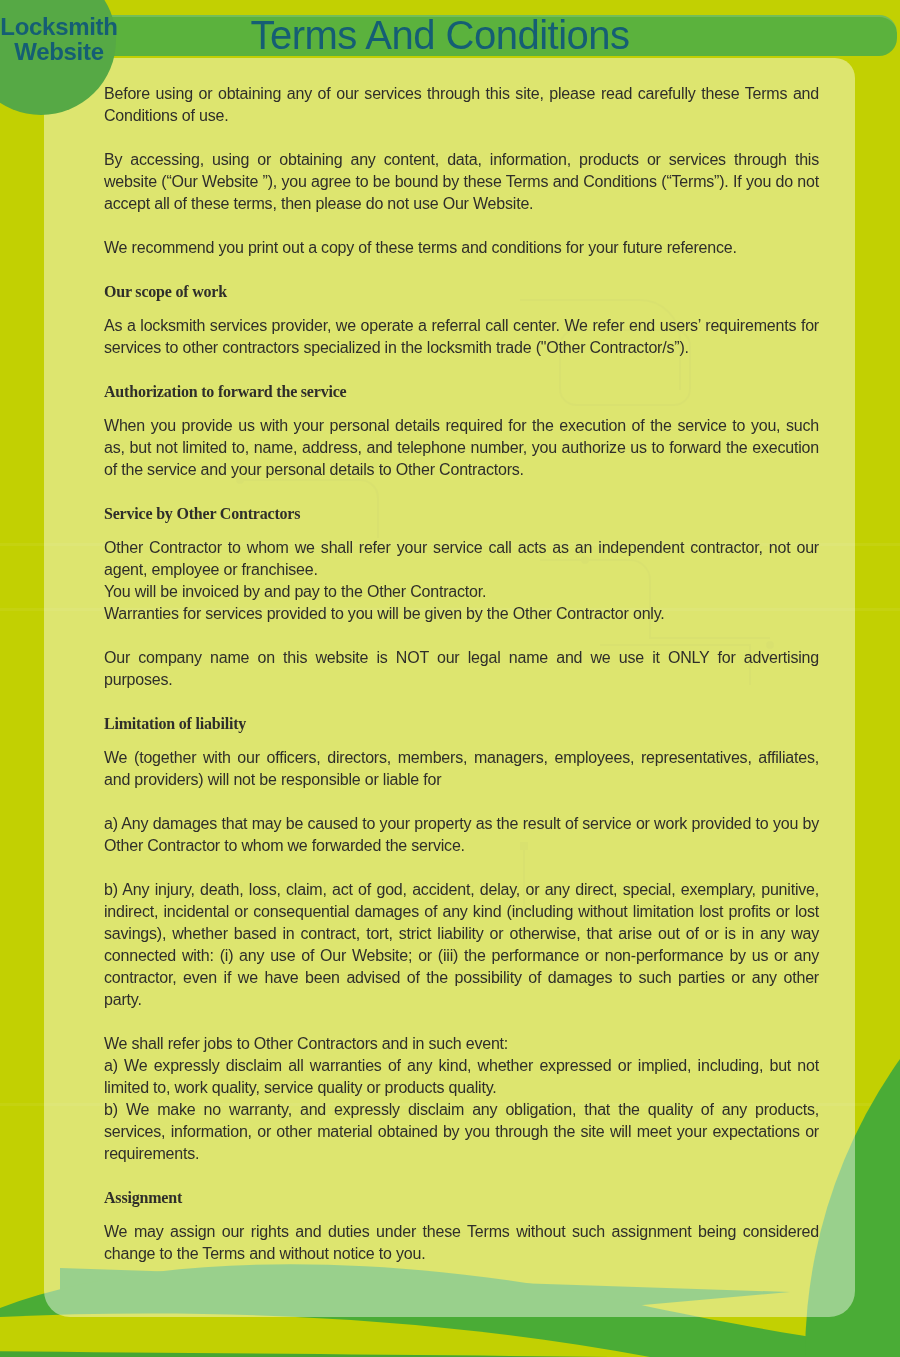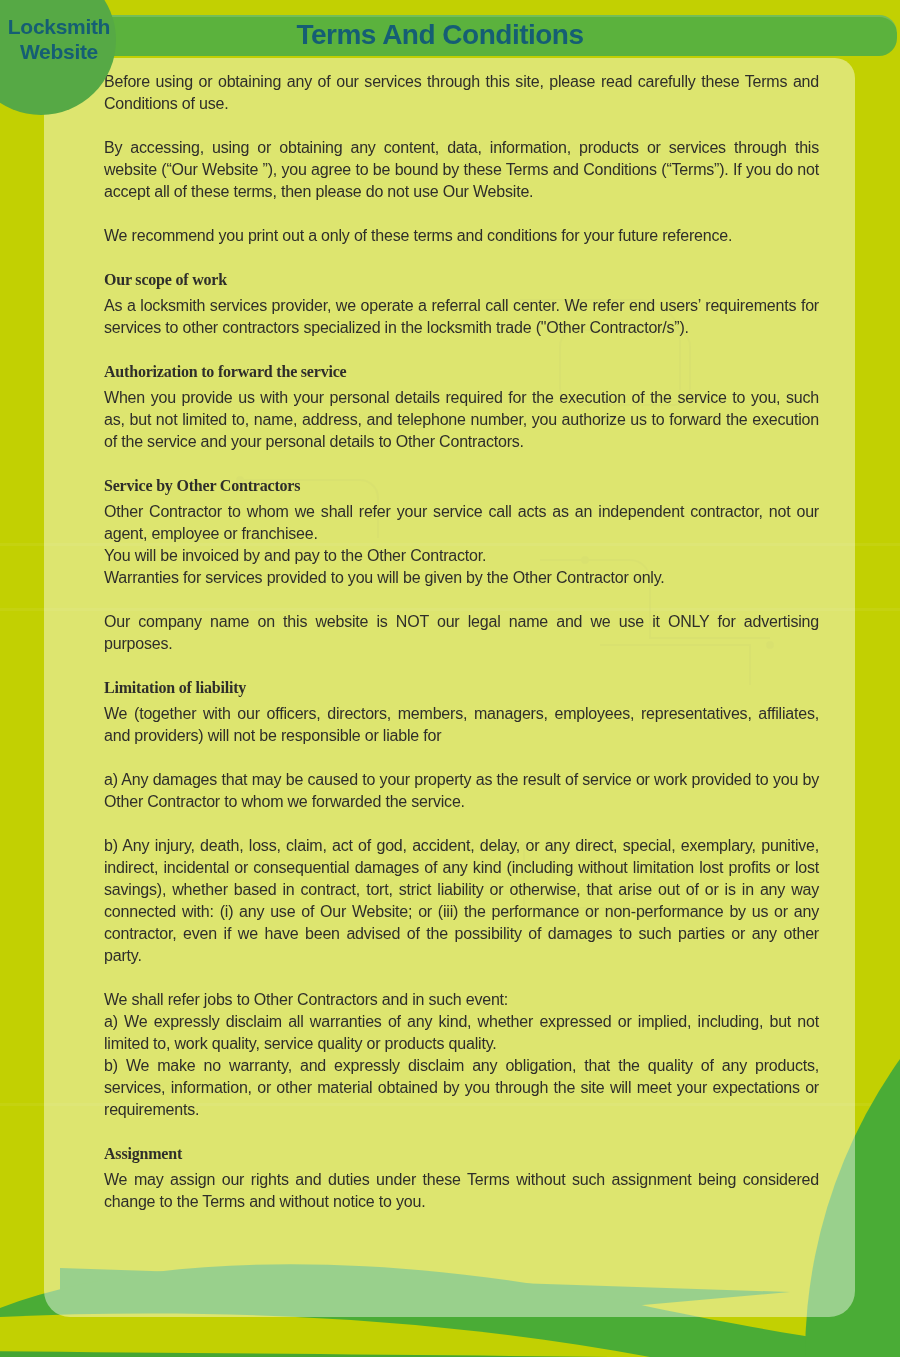--- a/index.html
+++ b/index.html
@@ -15,63 +15,63 @@
   .shape-green  { fill:var(--bottom-green,#4aac36); }
   .shape-green2 { fill:var(--bottom-green-dark,#45a534); }
   .shape-yellow { fill:var(--background,#c2d002); }
   .circuit { stroke:#aab80a; fill:none; stroke-width:2; opacity:0.22; }
   .circuit .pad { fill:#aab80a; stroke:none; }
   .seam { fill:rgba(255,255,255,0.06); }
 
   
   .panel {
     position:absolute; left:44px; top:58px; width:811px; height:1259px;
-    box-sizing:border-box; padding:13px 36px 0 60px;
+    box-sizing:border-box; padding:25px 36px 0 60px;
     background:var(--panel-overlay,rgba(255,255,250,0.44));
     border-radius:18px 20px 26px 26px;
     z-index:1;
   }
   .panel p, .panel h2 {
     margin:22px 0 0 0;
     font-size:16px; line-height:22px; letter-spacing:-0.2px;
     color:var(--text-color,#2f2e2a);
     text-align:justify; white-space:pre-line;
   }
   .panel h2 { font-weight:bold; text-align:left;font-family:Liberation Serif, serif; }
-  .panel h2 + p { margin-top:4px; }
+  .panel h2 + p { margin-top:12px; }
   .panel section:first-child p { margin-top:0; }
 
   
   .band {
     position:absolute; left:0; top:15px; width:897px; height:41px;
     background:var(--banner-green,#5bb23d);
     border-radius:0 18px 18px 0;
     border-top:2px solid rgba(255,255,255,0.15);
     box-sizing:border-box;
     z-index:2;
   }
   .title {
     position:absolute; left:0; top:13px; width:880px; margin:0;
     text-align:center;
-    font-size:28px; line-height:44px; font-weight:bold; letter-spacing:-0.5px;
+    font-size:40px; line-height:44px; font-weight:normal; letter-spacing:-0.5px;
     color:var(--title-teal,#155e74);
     z-index:3;
   }
 
   
   .logo-circle {
     position:absolute; left:-34px; top:-35px; width:150px; height:150px;
     border-radius:50%;
     background:var(--logo-green,#56a945);
     z-index:3;
   }
   .logo-text {
     position:absolute; left:0; top:14px; width:118px;
     text-align:center; font-weight:bold;
-    font-size:21px; line-height:25px; letter-spacing:-0.3px;
+    font-size:24px; line-height:25px; letter-spacing:-0.3px;
     color:var(--title-teal,#155e74);
     z-index:4;
   }
 </style>
 </head>
 <body>
 
 <div class="page">
 
   <svg class="bg-decor" viewBox="0 0 900 1357" xmlns="http://www.w3.org/2000/svg" aria-hidden="true">
@@ -102,21 +102,21 @@
   </svg>
 
   <main class="panel">
     <section>
       <p>Before using or obtaining any of our services through this site, please read carefully these Terms and Conditions of use.</p>
     </section>
     <section>
       <p>By accessing, using or obtaining any content, data, information, products or services through this website (“Our Website ”), you agree to be bound by these Terms and Conditions (“Terms”). If you do not accept all of these terms, then please do not use Our Website.</p>
     </section>
     <section>
-      <p>We recommend you print out a only of these terms and conditions for your future reference.</p>
+      <p>We recommend you print out a copy of these terms and conditions for your future reference.</p>
     </section>
     <section>
       <h2>Our scope of work</h2>
       <p>As a locksmith services provider, we operate a referral call center. We refer end users’ requirements for services to other contractors specialized in the locksmith trade ("Other Contractor/s”).</p>
     </section>
     <section>
       <h2>Authorization to forward the service</h2>
       <p>When you provide us with your personal details required for the execution of the service to you, such as, but not limited to, name, address, and telephone number, you authorize us to forward the execution of the service and your personal details to Other Contractors.</p>
     </section>
     <section>

